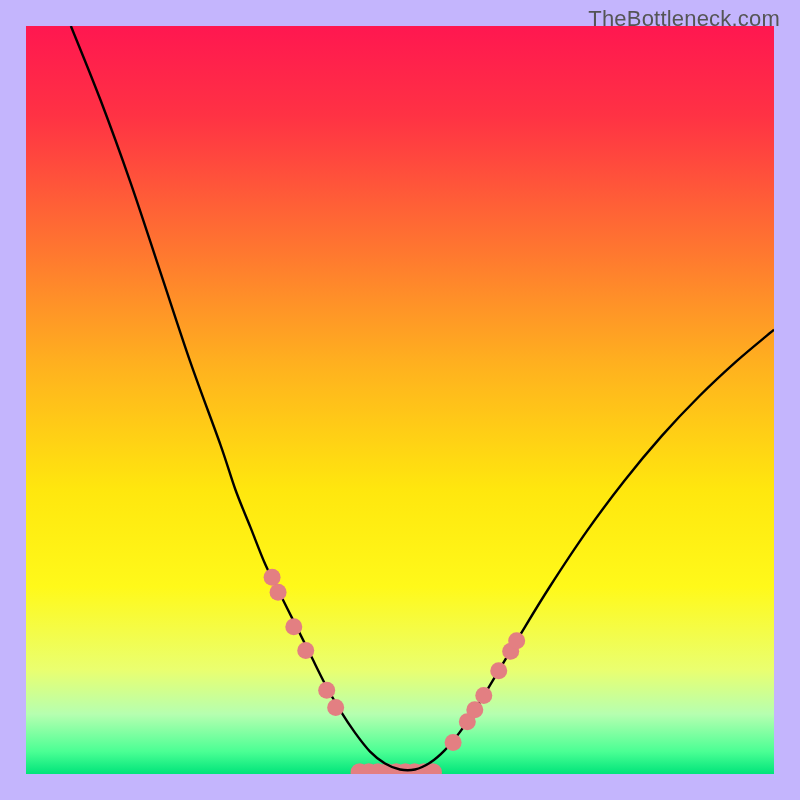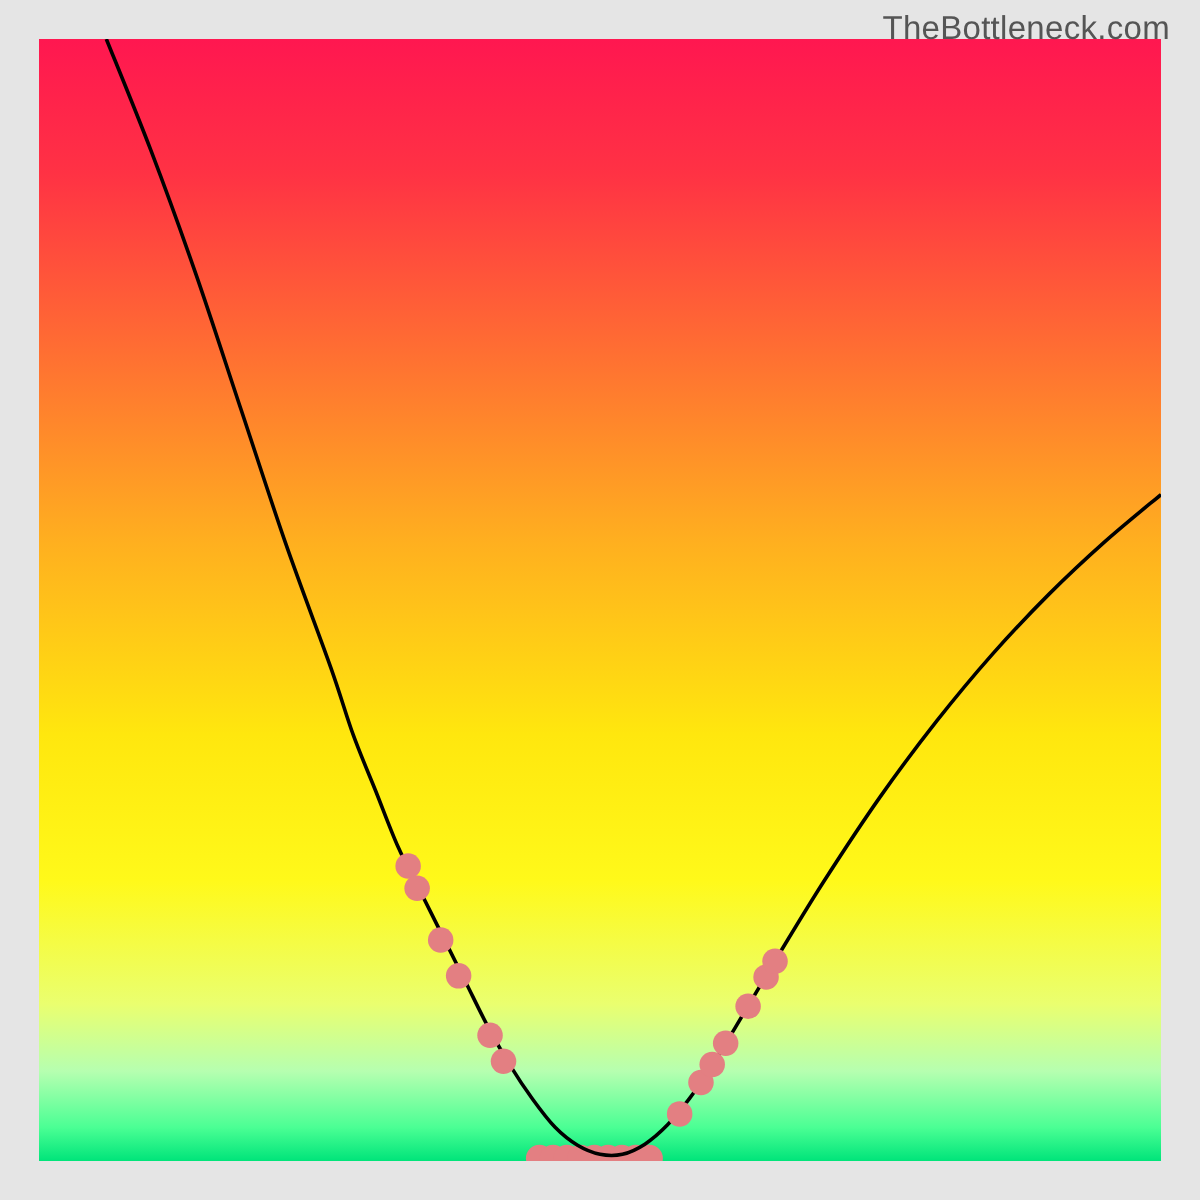--- a/index.html
+++ b/index.html
@@ -6,21 +6,21 @@
     margin: 0;
     padding: 0;
     width: 800px;
     height: 800px;
     overflow: hidden;
     font-family: Arial, Helvetica, sans-serif;
   }
   .outer-frame {
     width: 800px;
     height: 800px;
-    background: #e5e5e5;
+    background: #c4b5fd;
     position: relative;
   }
   .watermark {
     position: absolute;
     top: 6px;
     right: 20px;
     color: #555;
     font-size: 22px;
     font-weight: 500;
     letter-spacing: 0.2px;

